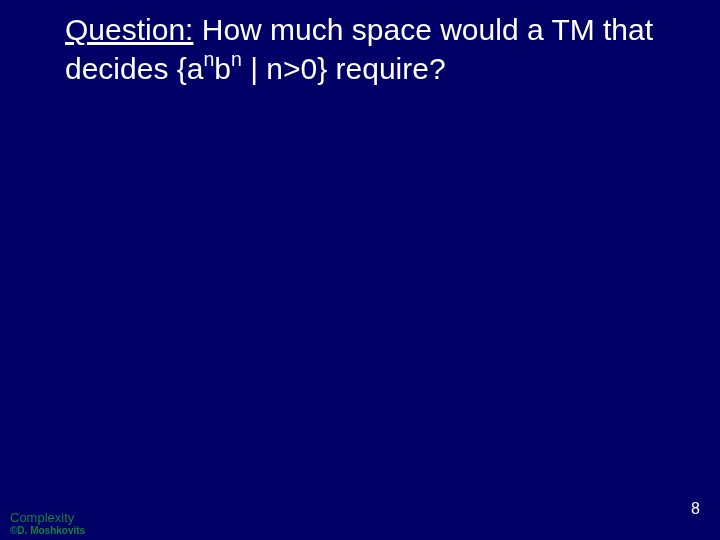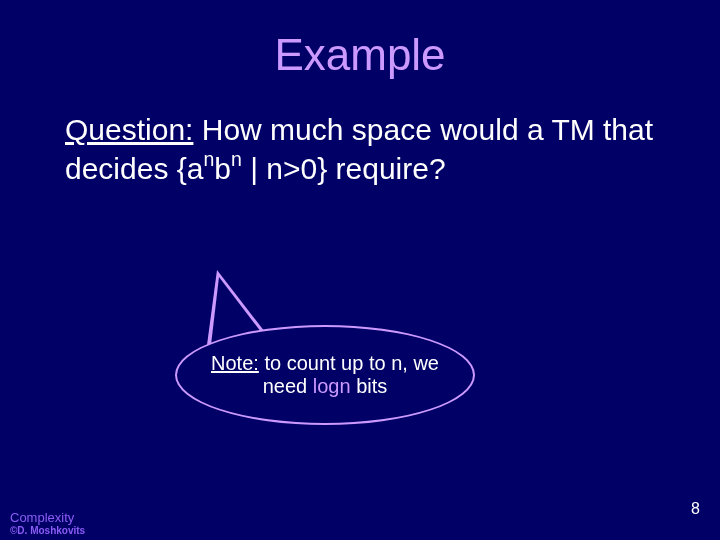--- a/index.html
+++ b/index.html
@@ -97,54 +97,44 @@
     .note-label {
       text-decoration: underline;
     }
     .logn {
       color: #cc99ff;
     }
     .footer-left {
       position: absolute;
       bottom: 4px;
       left: 10px;
-      color: #8b5cf6;
+      color: #15803d;
       font-size: 13px;
       line-height: 1.1;
     }
     .footer-left .copy {
       font-size: 10px;
       font-weight: bold;
     }
     .footer-right {
       position: absolute;
       bottom: 22px;
       right: 20px;
       color: white;
       font-size: 16px;
     }
   </style>
 </head>
 <body>
 
 <div class="slide">
-  <h1 class="title">Example</h1>
 
   <div class="question">
     <span class="question-label">Question:</span><span> How much space would a TM that decides {a</span><span class="sup">n</span><span>b</span><span class="sup">n</span><span> | n&gt;0} require?</span>
   </div>
 
-  <div class="callout-wrapper">
-    <div class="callout-tail"></div>
-    <div class="callout-tail-inner"></div>
-    <div class="callout-bubble">
-      <span class="callout-text">
-        <span class="note-label">Note:</span><span> to count up to n, we need </span><span class="logn">logn</span><span> bits</span>
-      </span>
-    </div>
-  </div>
 
   <div class="footer-left">
     <div>Complexity</div>
     <div class="copy">©D. Moshkovits</div>
   </div>
   <div class="footer-right">8</div>
 </div>
 
 </body></html>

